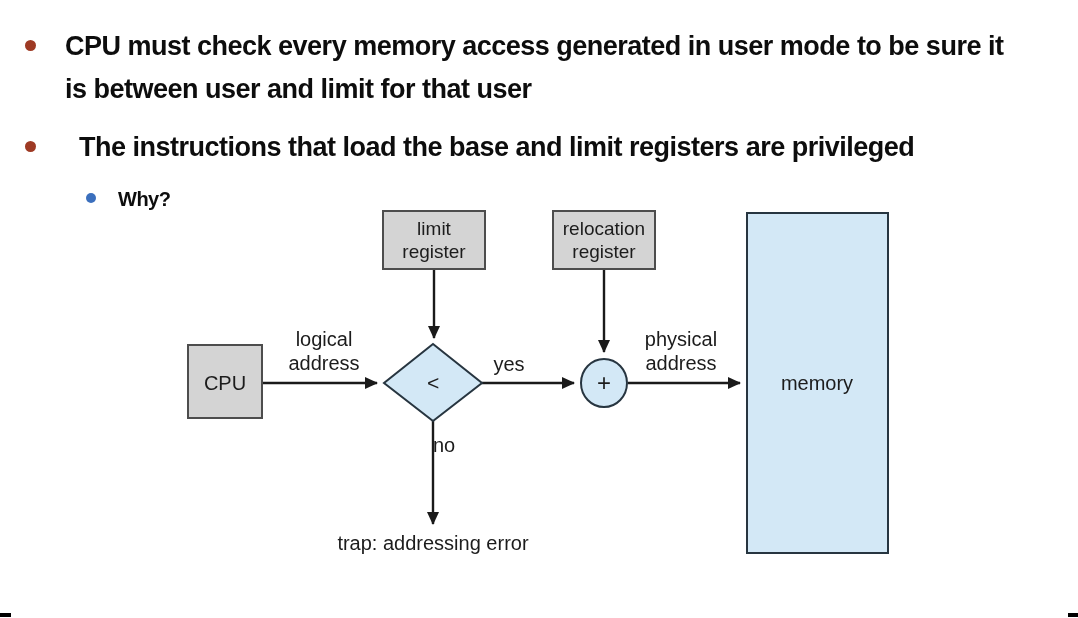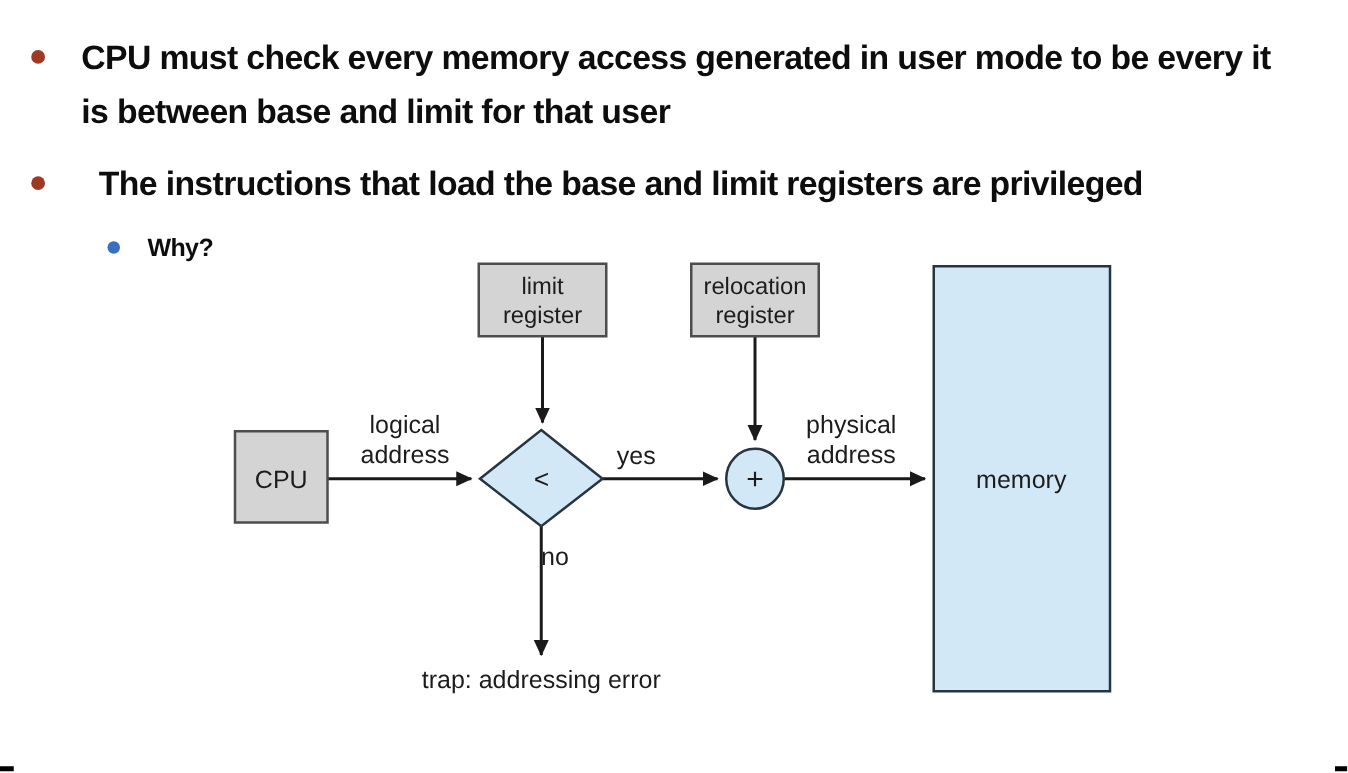--- a/index.html
+++ b/index.html
@@ -62,21 +62,21 @@
 </style>
 </head>
 <body>
 
 <div class="slide">
 
   <span class="dot dot-1" style="background:#9e3a24;"></span>
   <span class="dot dot-2" style="background:#9e3a24;"></span>
   <span class="dot dot-3" style="background:#3b6fbd;"></span>
 
-  <div class="bullet-text b1">CPU must check every memory access generated in user mode to be every it is between base and limit for that user</div>
+  <div class="bullet-text b1">CPU must check every memory access generated in user mode to be sure it is between user and limit for that user</div>
   <div class="bullet-text b2">The instructions that load the base and limit registers are privileged</div>
   <div class="bullet-text b3">Why?</div>
 
   <svg class="diagram" viewBox="0 0 1078 618">
     <defs>
       <marker id="ah" markerUnits="userSpaceOnUse" markerWidth="14" markerHeight="14" refX="12" refY="6" orient="auto">
         <path d="M0,0 L13,6 L0,12 Z" fill="#1a1a1a"></path>
       </marker>
     </defs>
 

